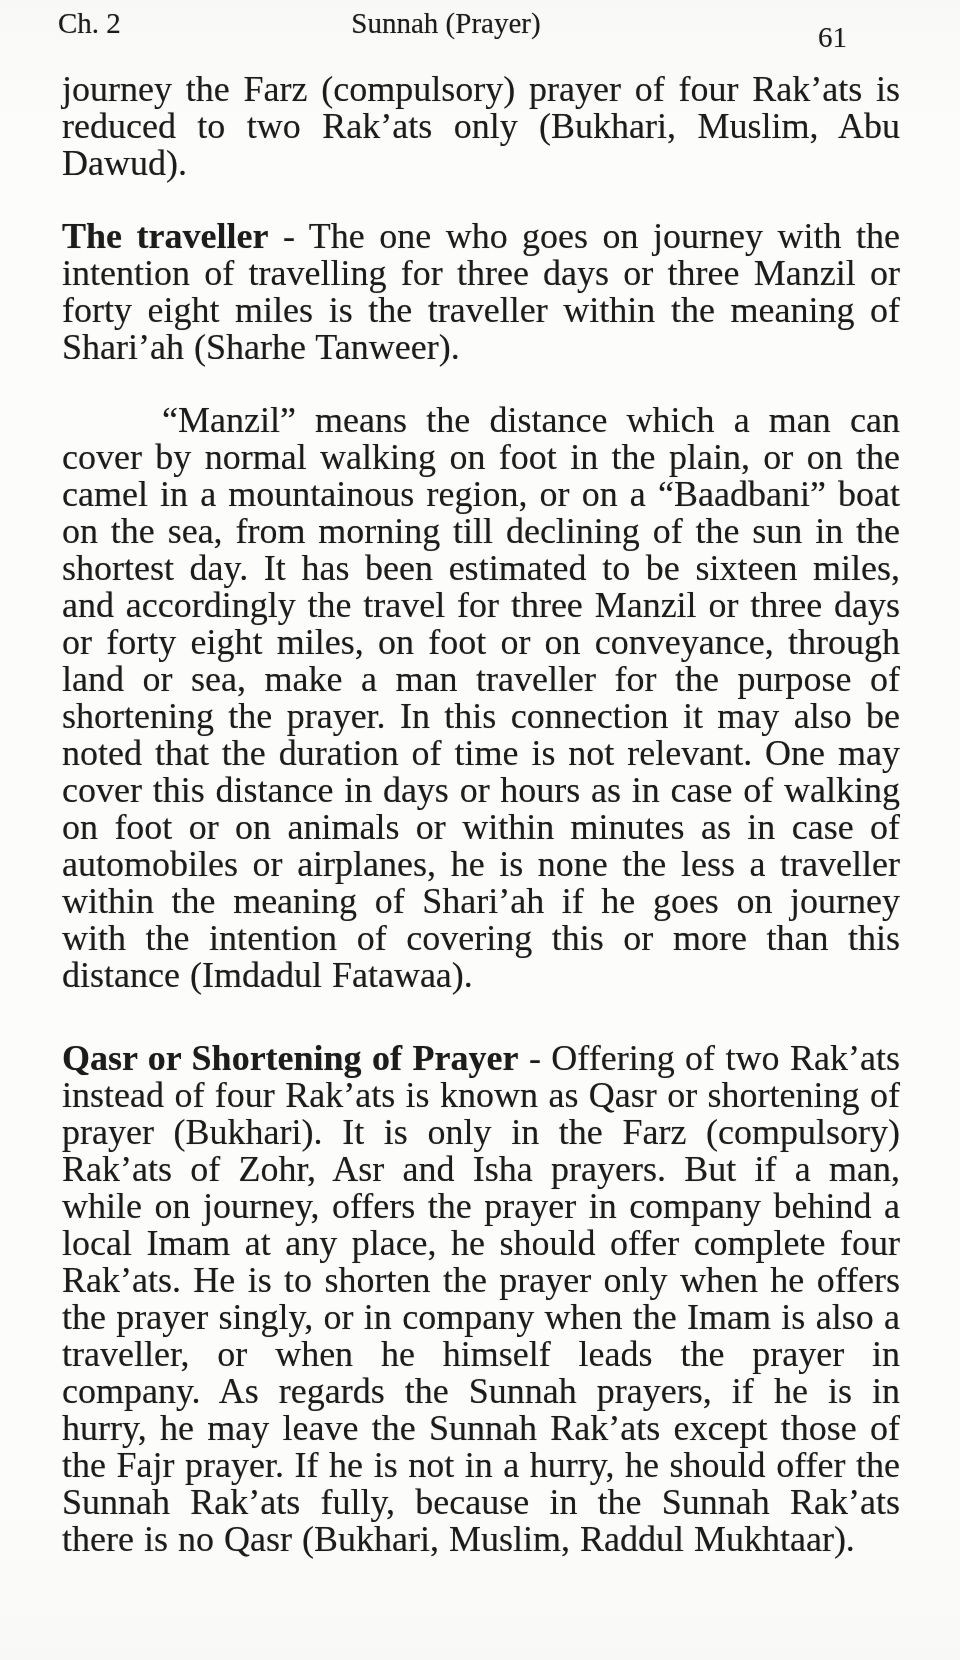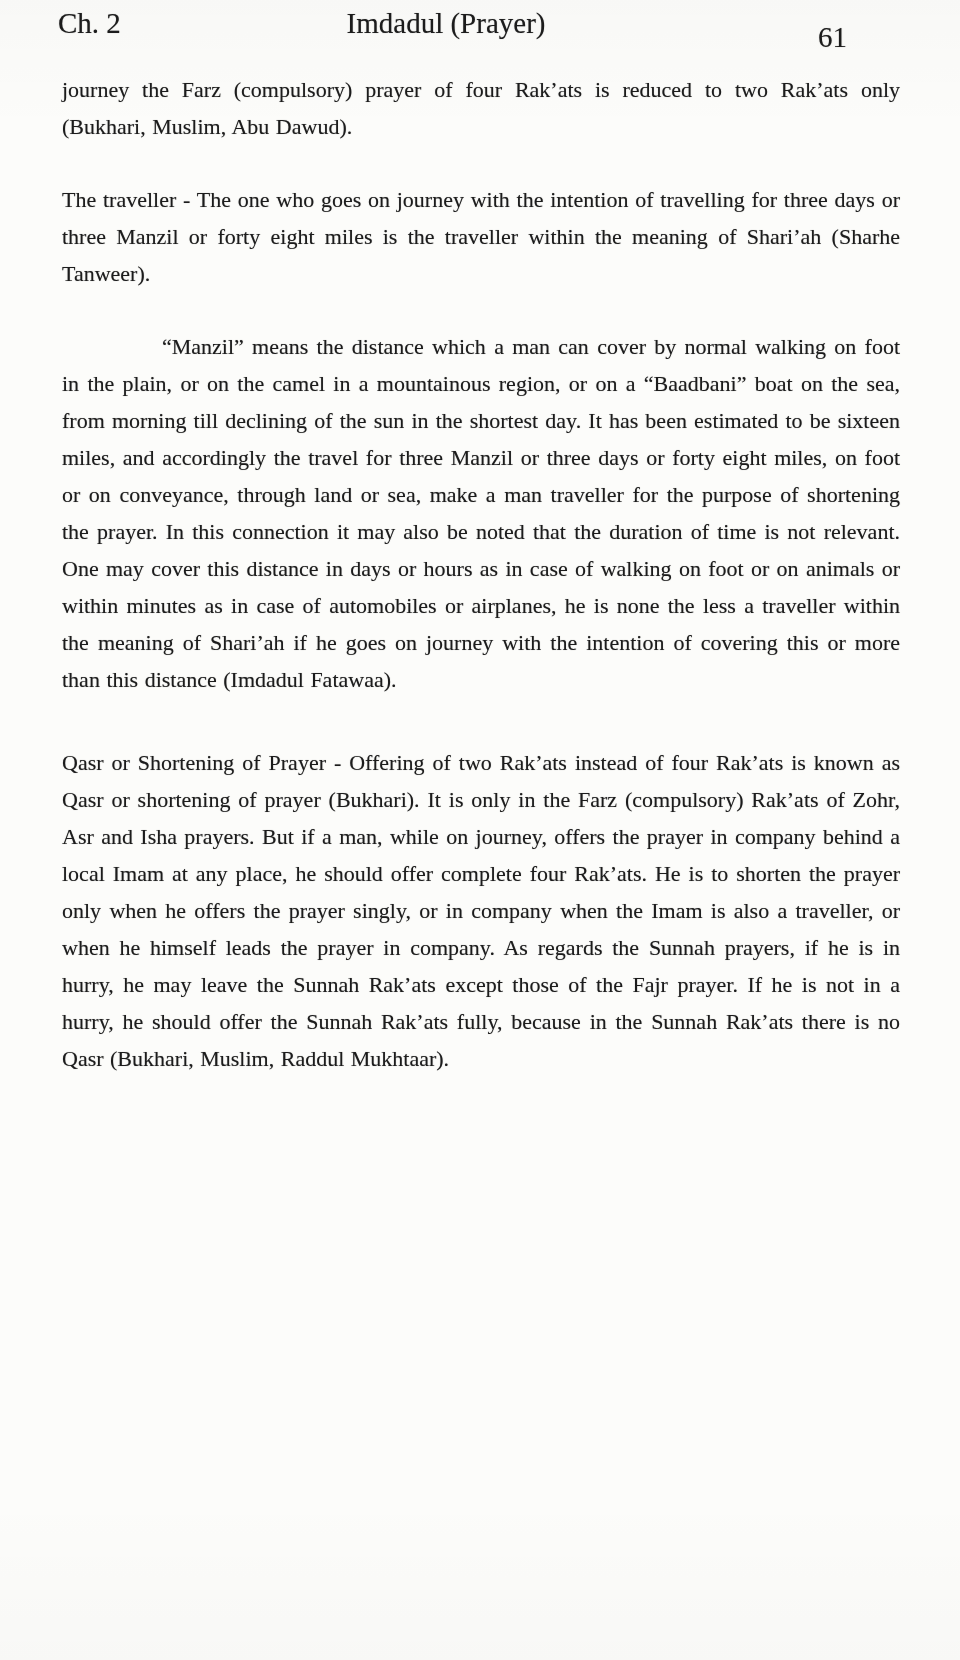--- a/index.html
+++ b/index.html
@@ -46,49 +46,49 @@
   .hdr-pagenum {
     position: absolute;
     left: 818px;
     top: 20px;
   }
   .text-block {
     position: absolute;
     left: 62px;
     top: 71px;
     width: 838px;
-    font-size: 22px;
+    font-size: 36px;
     line-height: 37px;
     text-align: justify;
     word-spacing: 1px;
   }
   .para {
     margin: 0;
   }
   .para.gap {
     margin-top: 36px;
   }
   .para.gap-lg {
     margin-top: 46px;
   }
   .para.indent {
     text-indent: 100px;
   }
   .para .lead {
-    font-weight: normal;
+    font-weight: bold;
   }
 </style>
 </head>
 <body>
 
 <div class="page">
 
   <div class="page-header">
     <span class="hdr-chapter">Ch. 2</span>
-    <span class="hdr-title">Imdadul (Prayer)</span>
+    <span class="hdr-title">Sunnah (Prayer)</span>
     <span class="hdr-pagenum">61</span>
   </div>
 
   <div class="text-block">
 
     <p class="para"><span class="lead"></span><span>journey the Farz (compulsory) prayer of four Rak’ats is reduced to two Rak’ats only (Bukhari, Muslim, Abu Dawud).</span></p>
 
     <p class="para gap"><span class="lead">The traveller</span><span> - The one who goes on journey with the intention of travelling for three days or three Manzil or forty eight miles is the traveller within the meaning of Shari’ah (Sharhe Tanweer).</span></p>
 
     <p class="para gap indent"><span class="lead"></span><span>“Manzil” means the distance which a man can cover by normal walking on foot in the plain, or on the camel in a mountainous region, or on a “Baadbani” boat on the sea, from morning till declining of the sun in the shortest day. It has been estimated to be sixteen miles, and accordingly the travel for three Manzil or three days or forty eight miles, on foot or on conveyance, through land or sea, make a man traveller for the purpose of shortening the prayer. In this connection it may also be noted that the duration of time is not relevant. One may cover this distance in days or hours as in case of walking on foot or on animals or within minutes as in case of automobiles or airplanes, he is none the less a traveller within the meaning of Shari’ah if he goes on journey with the intention of covering this or more than this distance (Imdadul Fatawaa).</span></p>

